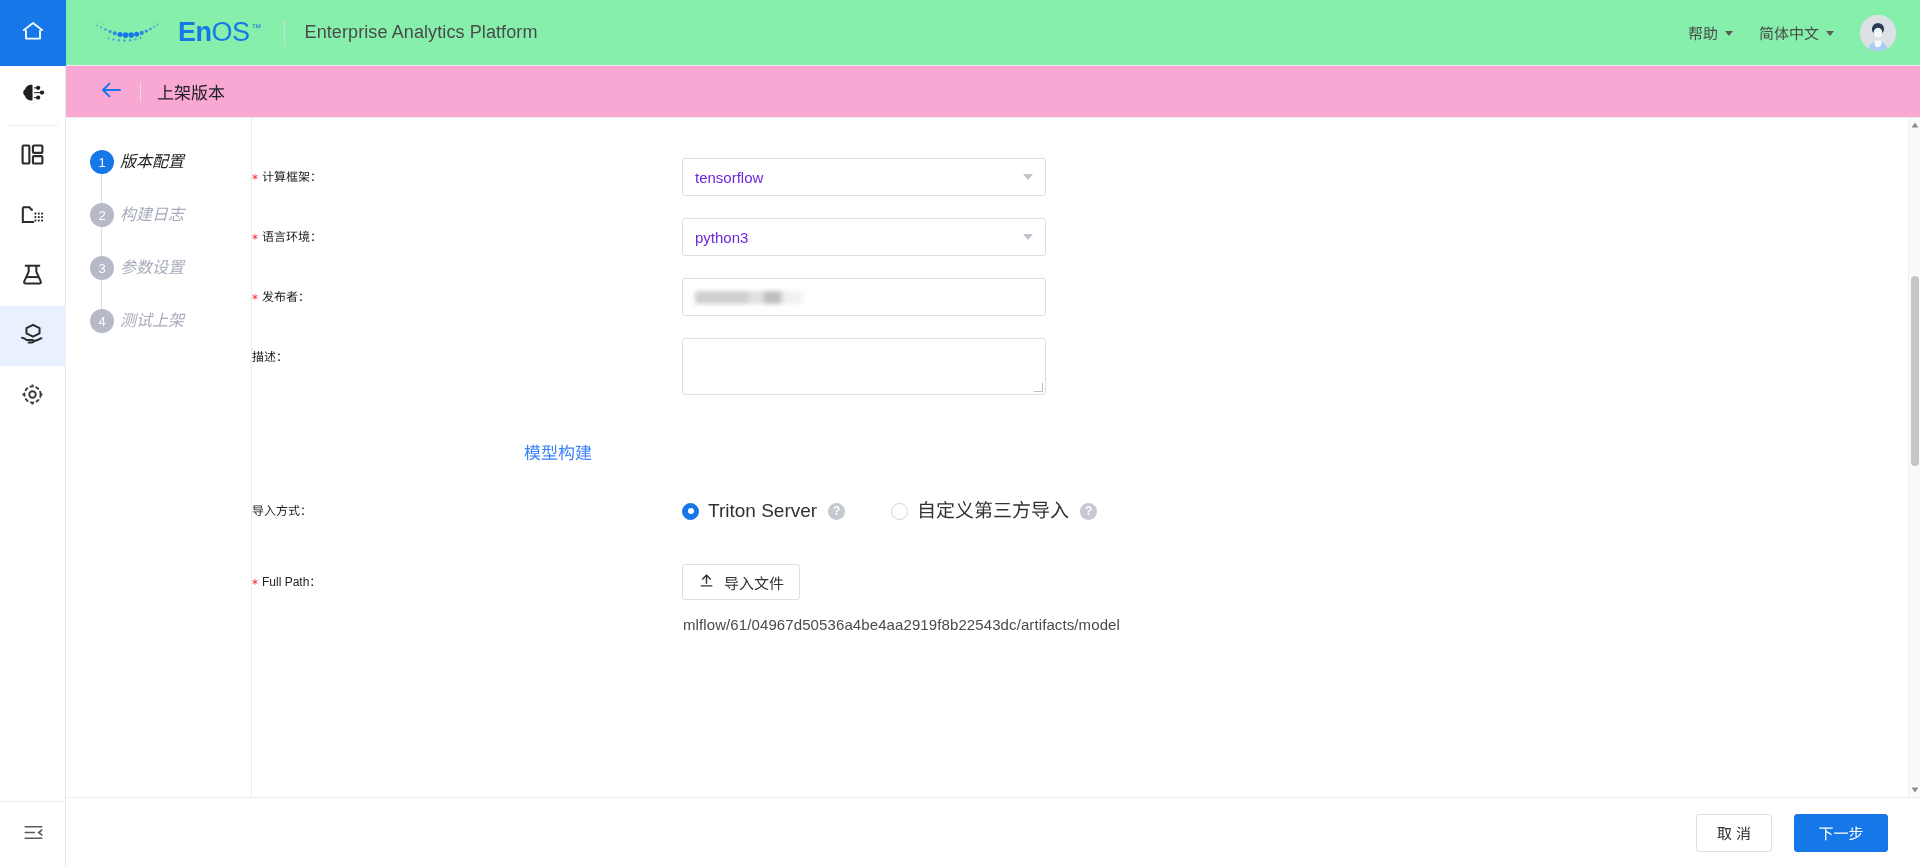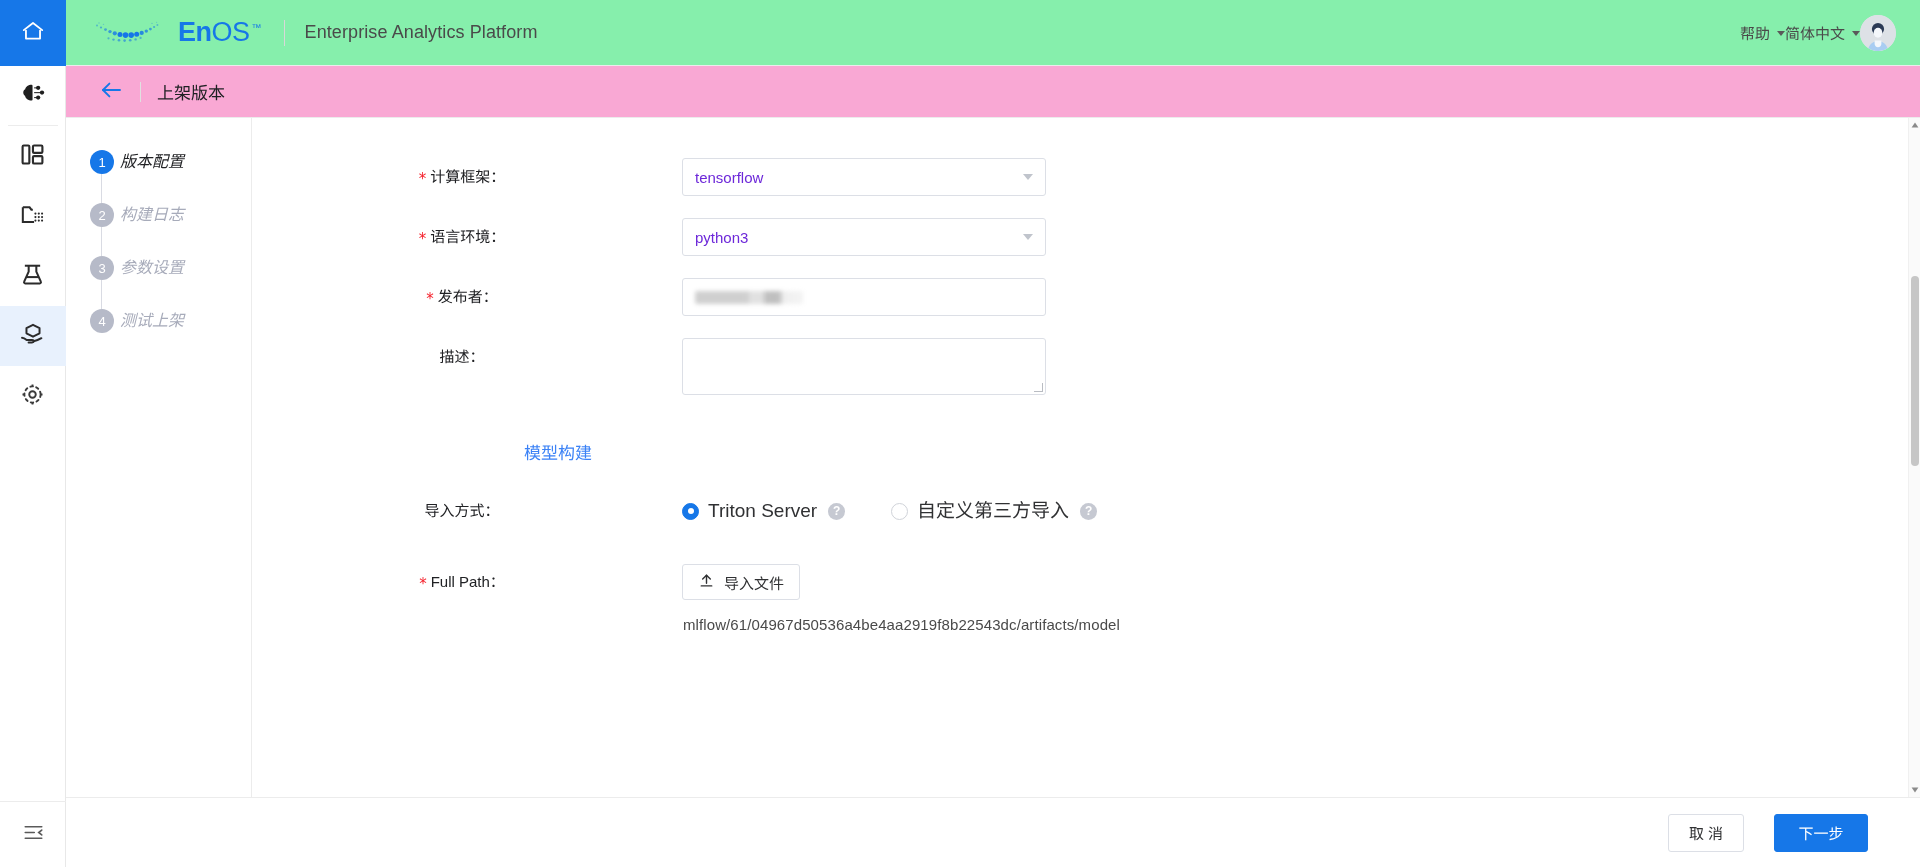--- a/index.html
+++ b/index.html
@@ -62,21 +62,21 @@
   }
   .brand { display: flex; align-items: center; gap: 0; }
   .brand-logo { width: 84px; height: 34px; display: block; }
   .brand-word { display: flex; align-items: baseline; margin-left: 6px; }
   .brand-en { font-size: 27px; font-weight: 700; color: #1677e8; letter-spacing: -0.5px; }
   .brand-os { font-size: 27px; font-weight: 400; color: #1677e8; letter-spacing: -0.5px; }
   .brand-tm { font-size: 10px; color: #1677e8; margin-left: 2px; position: relative; top: -10px; }
   .brand-divider { width: 1px; height: 26px; background: #d8d8d8; margin: 0 20px 0 22px; }
   .brand-sub { font-size: 18px; color: #4a4a4a; letter-spacing: 0.1px; }
   .topbar-spacer { flex: 1 1 auto; }
-  .topbar-right { display: flex; align-items: center; }
+  .topbar-right { display: flex; align-items: center; gap: 26px; }
   .top-menu {
     display: flex; align-items: center; gap: 7px;
     font-size: 15px; color: #4a4a4a; cursor: pointer;
   }
   .caret {
     width: 0; height: 0;
     border-left: 4.5px solid transparent;
     border-right: 4.5px solid transparent;
     border-top: 5px solid #5a5a5a;
     display: inline-block; position: relative; top: 1px;
@@ -133,22 +133,22 @@
 
   
   .formpanel { flex: 1 1 auto; position: relative; min-width: 0; overflow: hidden; }
   .formscroll {
     position: absolute; inset: 0 12px 0 0;
     padding: 40px 0 20px 0;
   }
   .form-row { display: flex; align-items: flex-start; margin-bottom: 22px; }
   .form-label {
     width: 430px; flex: 0 0 430px;
-    text-align: center; padding-right: 10px;
-    font-size: 15px; color: #202124; line-height: 38px;
+    text-align: left; padding-right: 10px;
+    font-size: 12px; color: #202124; line-height: 38px;
     white-space: nowrap;
   }
   .req { color: #f5222d; margin-right: 4px; font-family: "DejaVu Sans", sans-serif; position: relative; top: 2px; }
   .control { width: 364px; flex: 0 0 364px; }
   .select-box {
     height: 38px; border: 1px solid #dcdfe6; border-radius: 3px;
     background: #fff; display: flex; align-items: center;
     padding: 0 12px; font-size: 15px; color: #6d28d9;
     cursor: pointer; position: relative;
   }
@@ -236,21 +236,21 @@
     background: #c6c6c6; cursor: pointer;
     top: 158px; height: 190px;
   }
 
   
   .footer {
     height: 70px; flex: 0 0 70px;
     border-top: 1px solid #ececec;
     background: #fff;
     display: flex; align-items: center; justify-content: flex-end;
-    padding-right: 52px; gap: 30px;
+    padding-right: 32px; gap: 22px;
   }
   .btn {
     height: 38px; min-width: 76px; border-radius: 3px;
     display: inline-flex; align-items: center; justify-content: center;
     font-size: 15px; cursor: pointer; padding: 0 18px;
   }
   .btn-default { border: 1px solid #dcdfe6; background: #fff; color: #303133; }
   .btn-primary { background: #1677e8; color: #fff; border: 1px solid #1677e8; min-width: 94px; }
 </style>
 </head>

